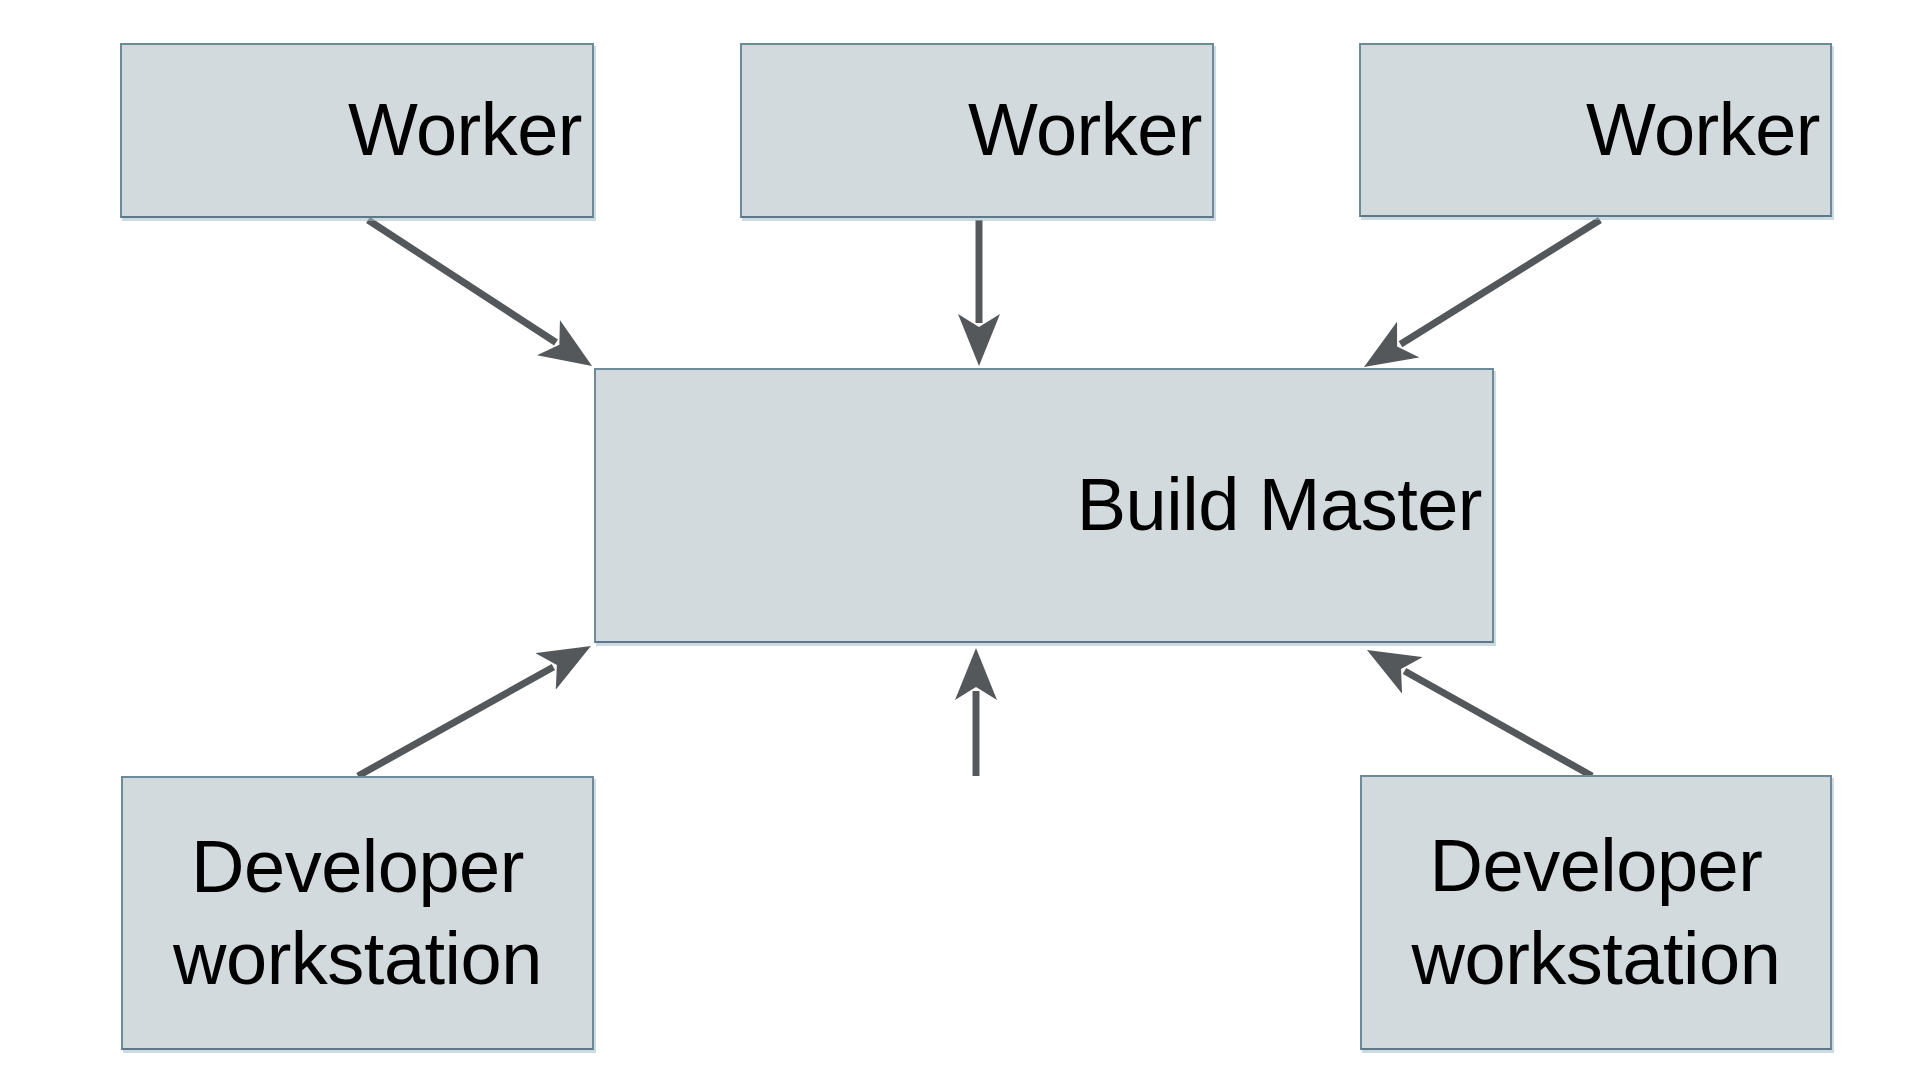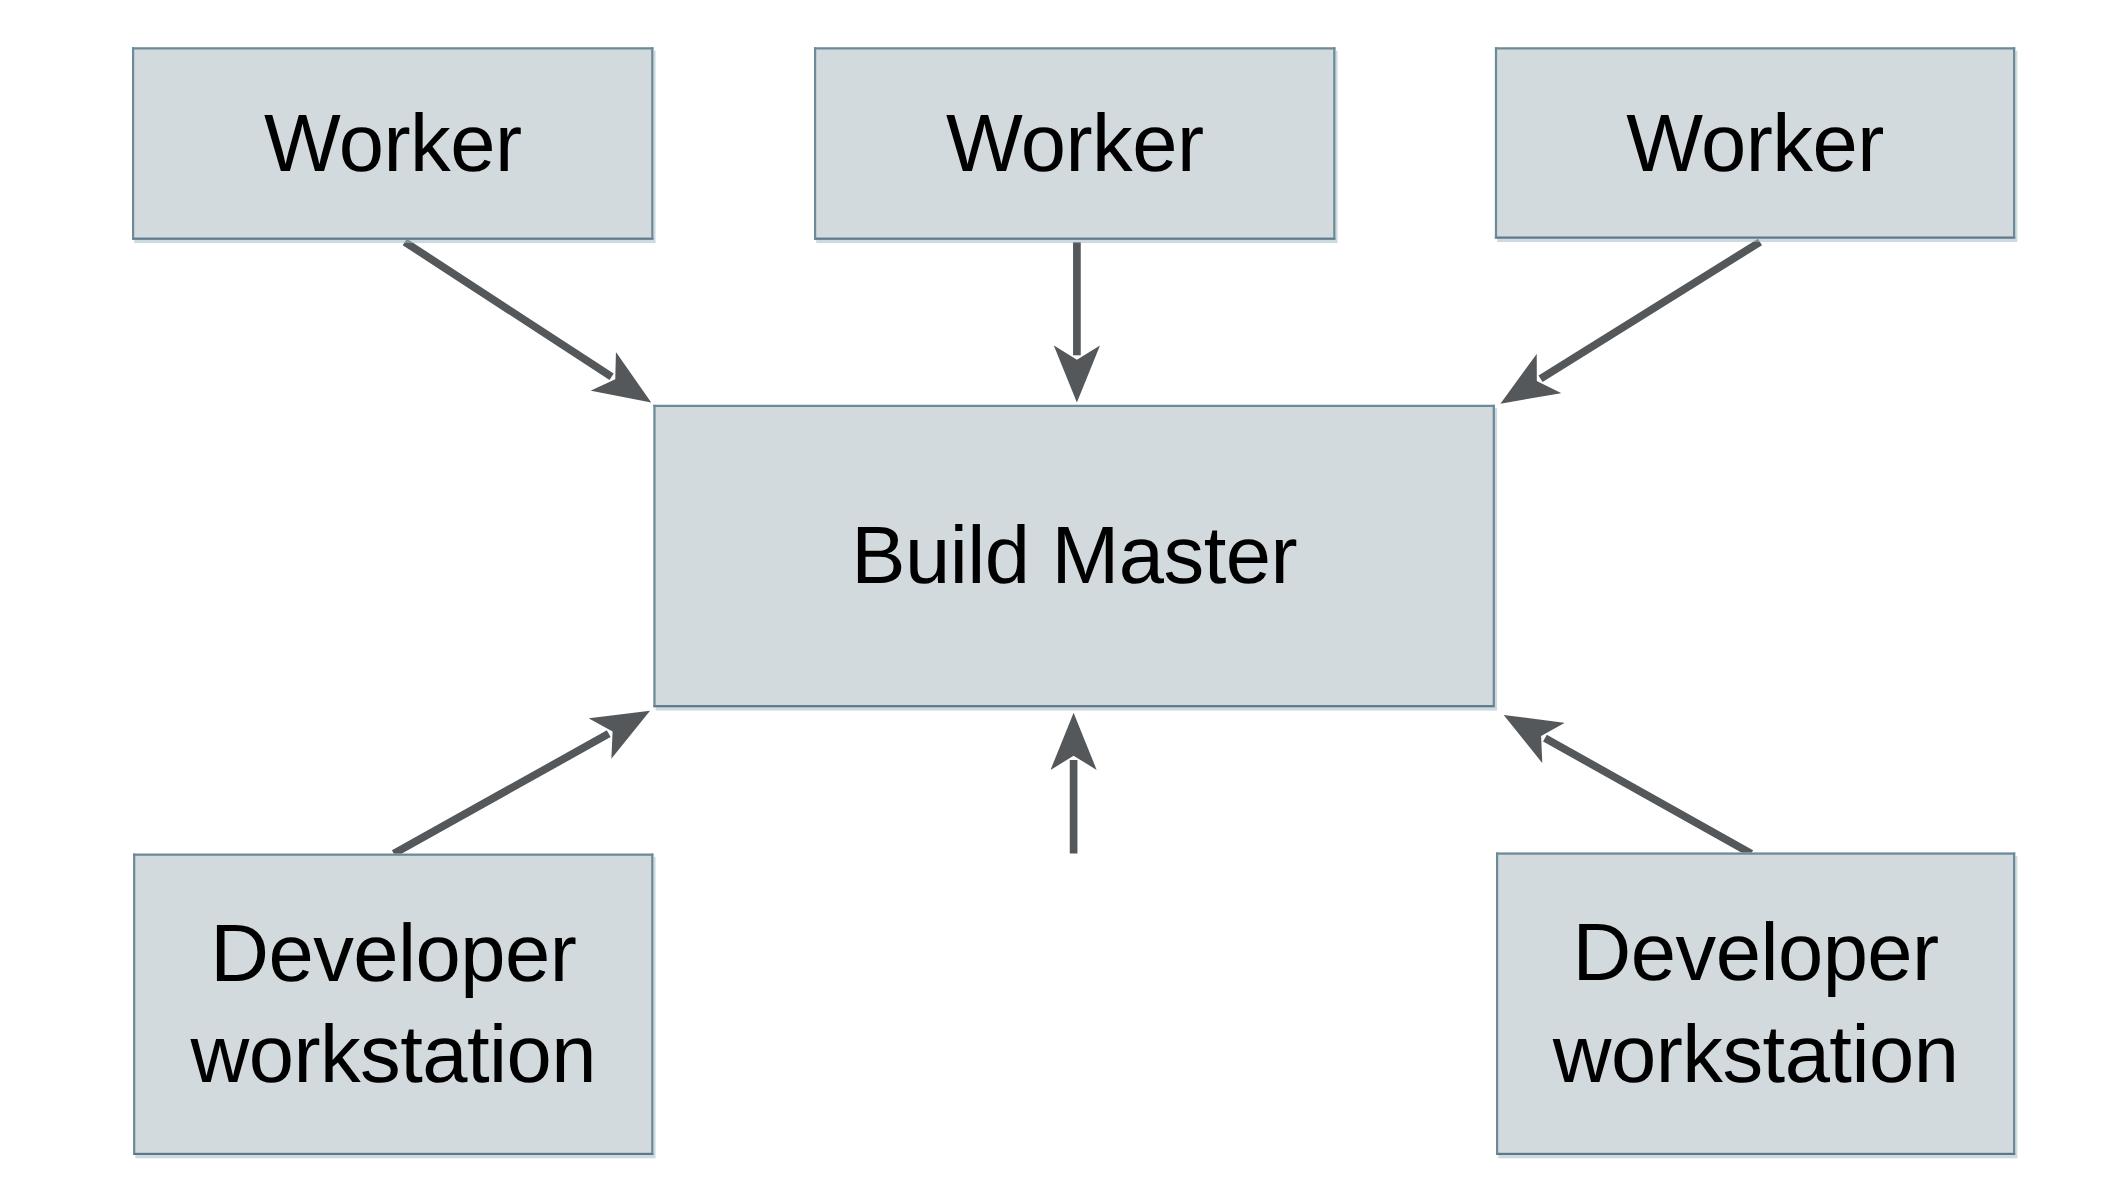--- a/index.html
+++ b/index.html
@@ -34,34 +34,34 @@
   .arrowhead-shape{fill:var(--arrow);}
   .node{
     position:absolute;
     box-sizing:border-box;
     background:var(--node-fill);
     border:2px solid var(--node-border);
     border-bottom-color:var(--node-border-dark);
     box-shadow:2px 3px 0 var(--node-shadow);
     display:flex;
     align-items:center;
-    justify-content:center;
+    justify-content:flex-end;
     text-align:center;
   }
   .node-label{
     font-size:74px;
     line-height:1.25;
     letter-spacing:-0.5px;
     color:var(--text);
     padding:0 10px;
   }
   .node-worker-left        {left:120px;  top:43px;  width:474px; height:175px;}
   .node-worker-middle      {left:740px;  top:43px;  width:474px; height:175px;}
   .node-worker-right       {left:1359px; top:43px;  width:473px; height:174px;}
-  .node-build-master       {left:594px;  top:368px; width:765px; height:275px;}
+  .node-build-master       {left:594px;  top:368px; width:900px; height:275px;}
   .node-dev-left           {left:121px;  top:776px; width:473px; height:274px;}
   .node-ci-server          {left:740px;  top:775px; width:473px; height:275px;}
   .node-dev-right          {left:1360px; top:775px; width:472px; height:275px;}
 </style>
 </head>
 <body>
 
 <div class="canvas">
 
   <svg class="arrows" viewBox="0 0 1910 1090" xmlns="http://www.w3.org/2000/svg">

